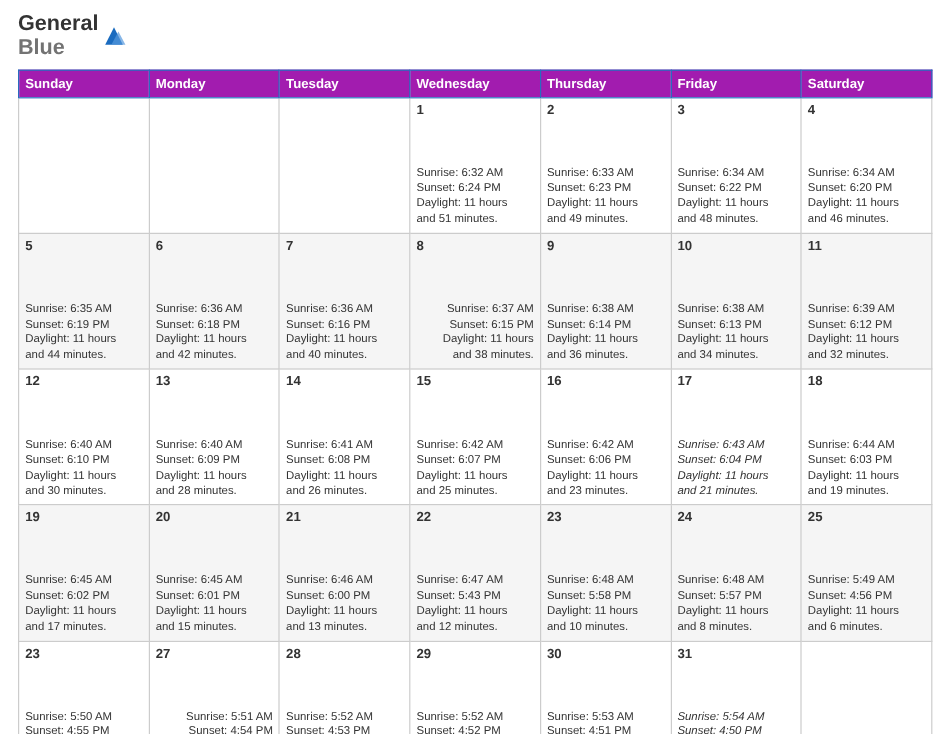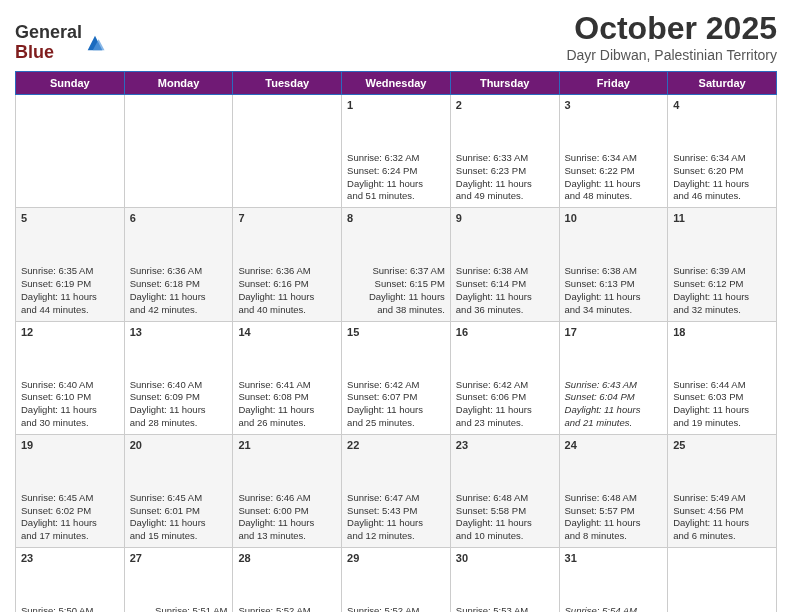--- a/index.html
+++ b/index.html
@@ -11,37 +11,37 @@
       overflow: hidden;
     }
     .page {
       width: 792px;
       height: 612px;
       padding: 10px 15px;
     }
     .header {
       display: flex;
       justify-content: space-between;
-      align-items: flex-end;
+      align-items: center;
       margin-bottom: 8px;
     }
     .logo {
       display: flex;
       align-items: center;
     }
     .logo-text {
       font-size: 18px;
       font-weight: bold;
       line-height: 1.1;
     }
     .logo-text .general {
       color: #333;
     }
     .logo-text .blue {
-      color: #7f1d1d;
+      color: #737373;
     }
     .logo-icon {
       width: 22px;
       height: 22px;
       margin-left: 2px;
     }
     .title-block {
       text-align: right;
     }
     .month-title {
@@ -52,23 +52,23 @@
     .location {
       font-size: 14px;
       color: #555;
     }
     .calendar {
       width: 100%;
       border-collapse: collapse;
       font-size: 10px;
     }
     .calendar th {
-      background-color: #701a75;
+      background-color: #a21caf;
       color: #fff;
-      text-align: center;
+      text-align: left;
       padding: 5px 5px;
       font-size: 11px;
       font-weight: bold;
       border: 1px solid #2a6bbf;
     }
     .calendar td {
       border: 1px solid #ccc;
       vertical-align: top;
       padding: 4px 5px;
       width: calc(100%/7);
@@ -121,24 +121,20 @@
             <span class="general">General</span><br>
             <span class="blue">Blue</span>
           </span>
           <svg class="logo-icon" viewBox="0 0 30 30">
             <polygon points="5,25 15,5 25,25" fill="#1a6bbf"></polygon>
             <polygon points="12,25 20,10 28,25" fill="#5599dd" opacity="0.7"></polygon>
           </svg>
         </div>
       </div>
     </div>
-    <div class="title-block">
-      <div class="month-title">October 2025</div>
-      <div class="location">Dayr Dibwan, Palestinian Territory</div>
-    </div>
   </div>
 
   <table class="calendar">
     <thead>
       <tr>
       <th>Sunday</th>
           <th>Monday</th>
           <th>Tuesday</th>
           <th>Wednesday</th>
           <th>Thursday</th>

